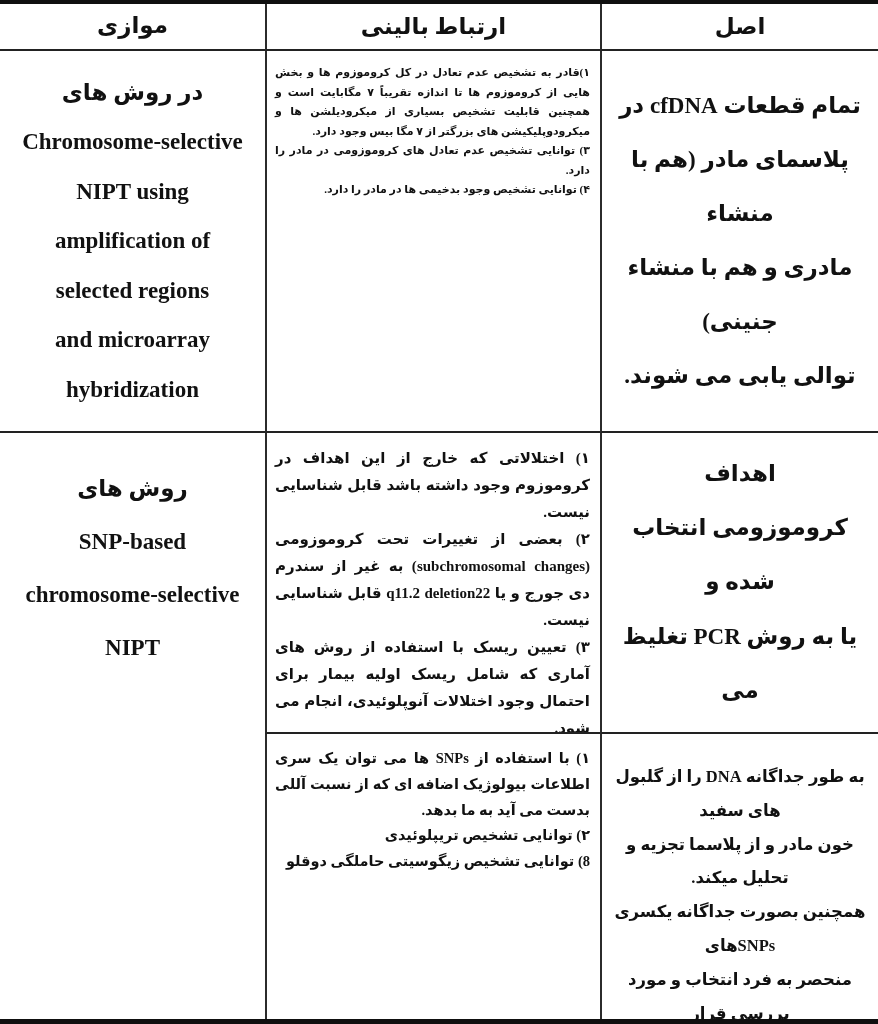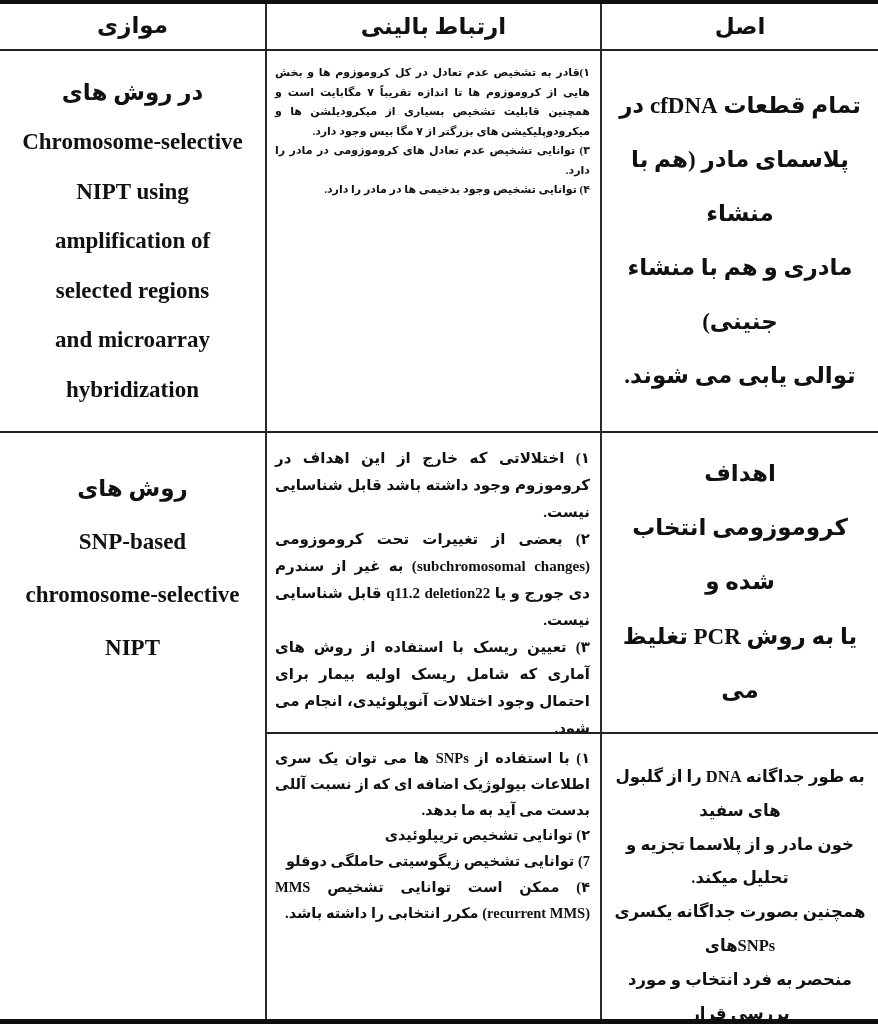--- a/index.html
+++ b/index.html
@@ -97,18 +97,17 @@
 chromosome-selective
 NIPT</div>
     <div class="cell center-cell top-cell prin-r3 v-div">به طور جداگانه DNA را از گلبول های سفید
 خون مادر و از پلاسما تجزیه و تحلیل میکند.
 همچنین بصورت جداگانه یکسری SNPsهای
 منحصر به فرد انتخاب و مورد بررسی قرار
 میگیرد.</div>
     <div class="cell clinical clin-r3 v-div">
       <p>۱) با استفاده از SNPs ها می توان یک سری اطلاعات بیولوژیک اضافه ای که از نسبت آللی بدست می آید به ما بدهد.</p>
       <p>۲) توانایی تشخیص تریپلوئیدی</p>
-      <p>7) توانایی تشخیص زیگوسیتی حاملگی دوقلو</p>
-      <p>۴) ممکن است توانایی تشخیص MMS (recurrent MMS) مکرر انتخابی را داشته باشد.</p>
+      <p>8) توانایی تشخیص زیگوسیتی حاملگی دوقلو</p>
     </div>
 
   </div>
 </div>
 
 </body></html>

